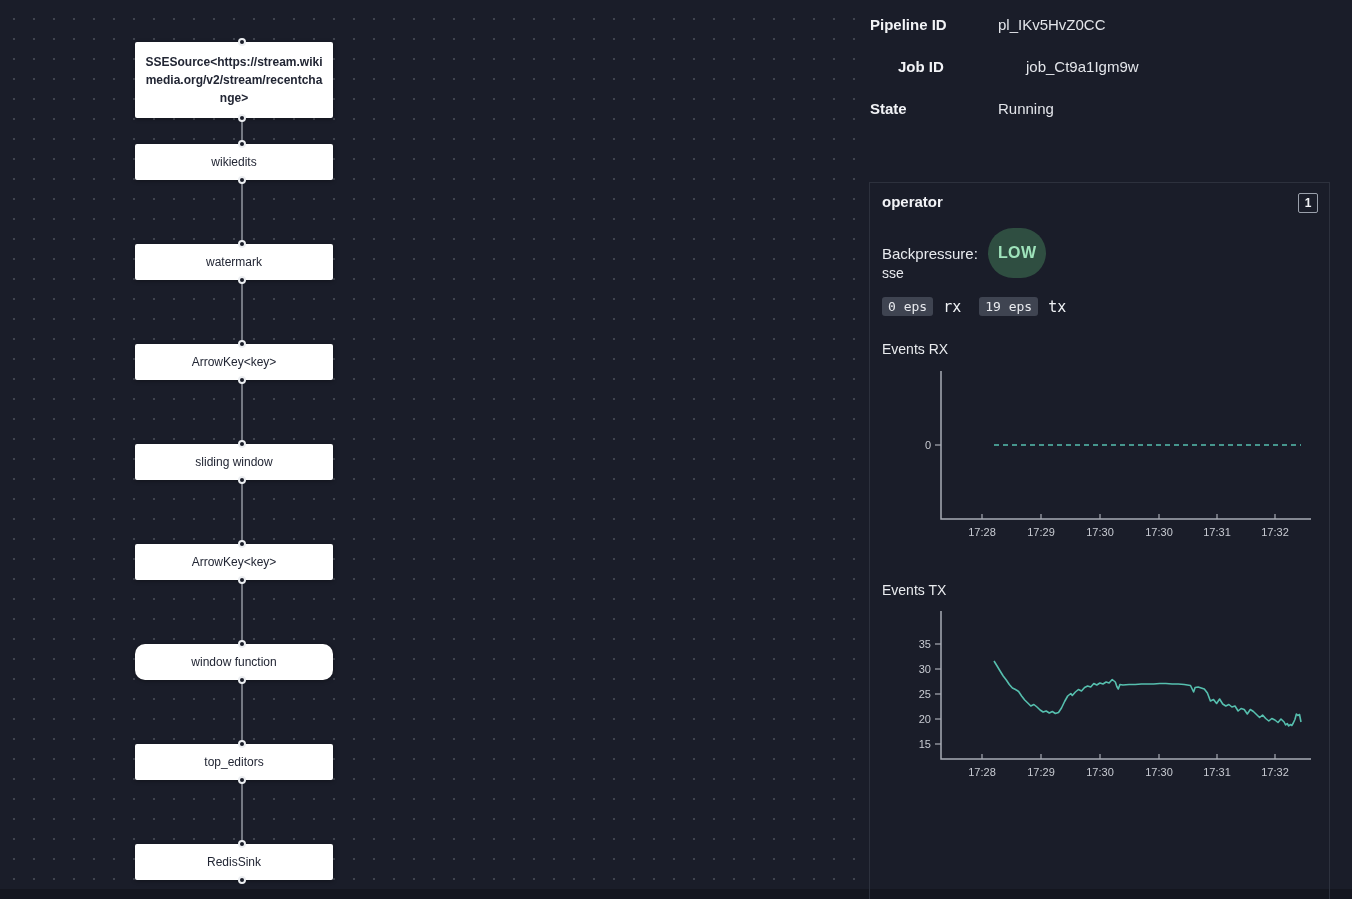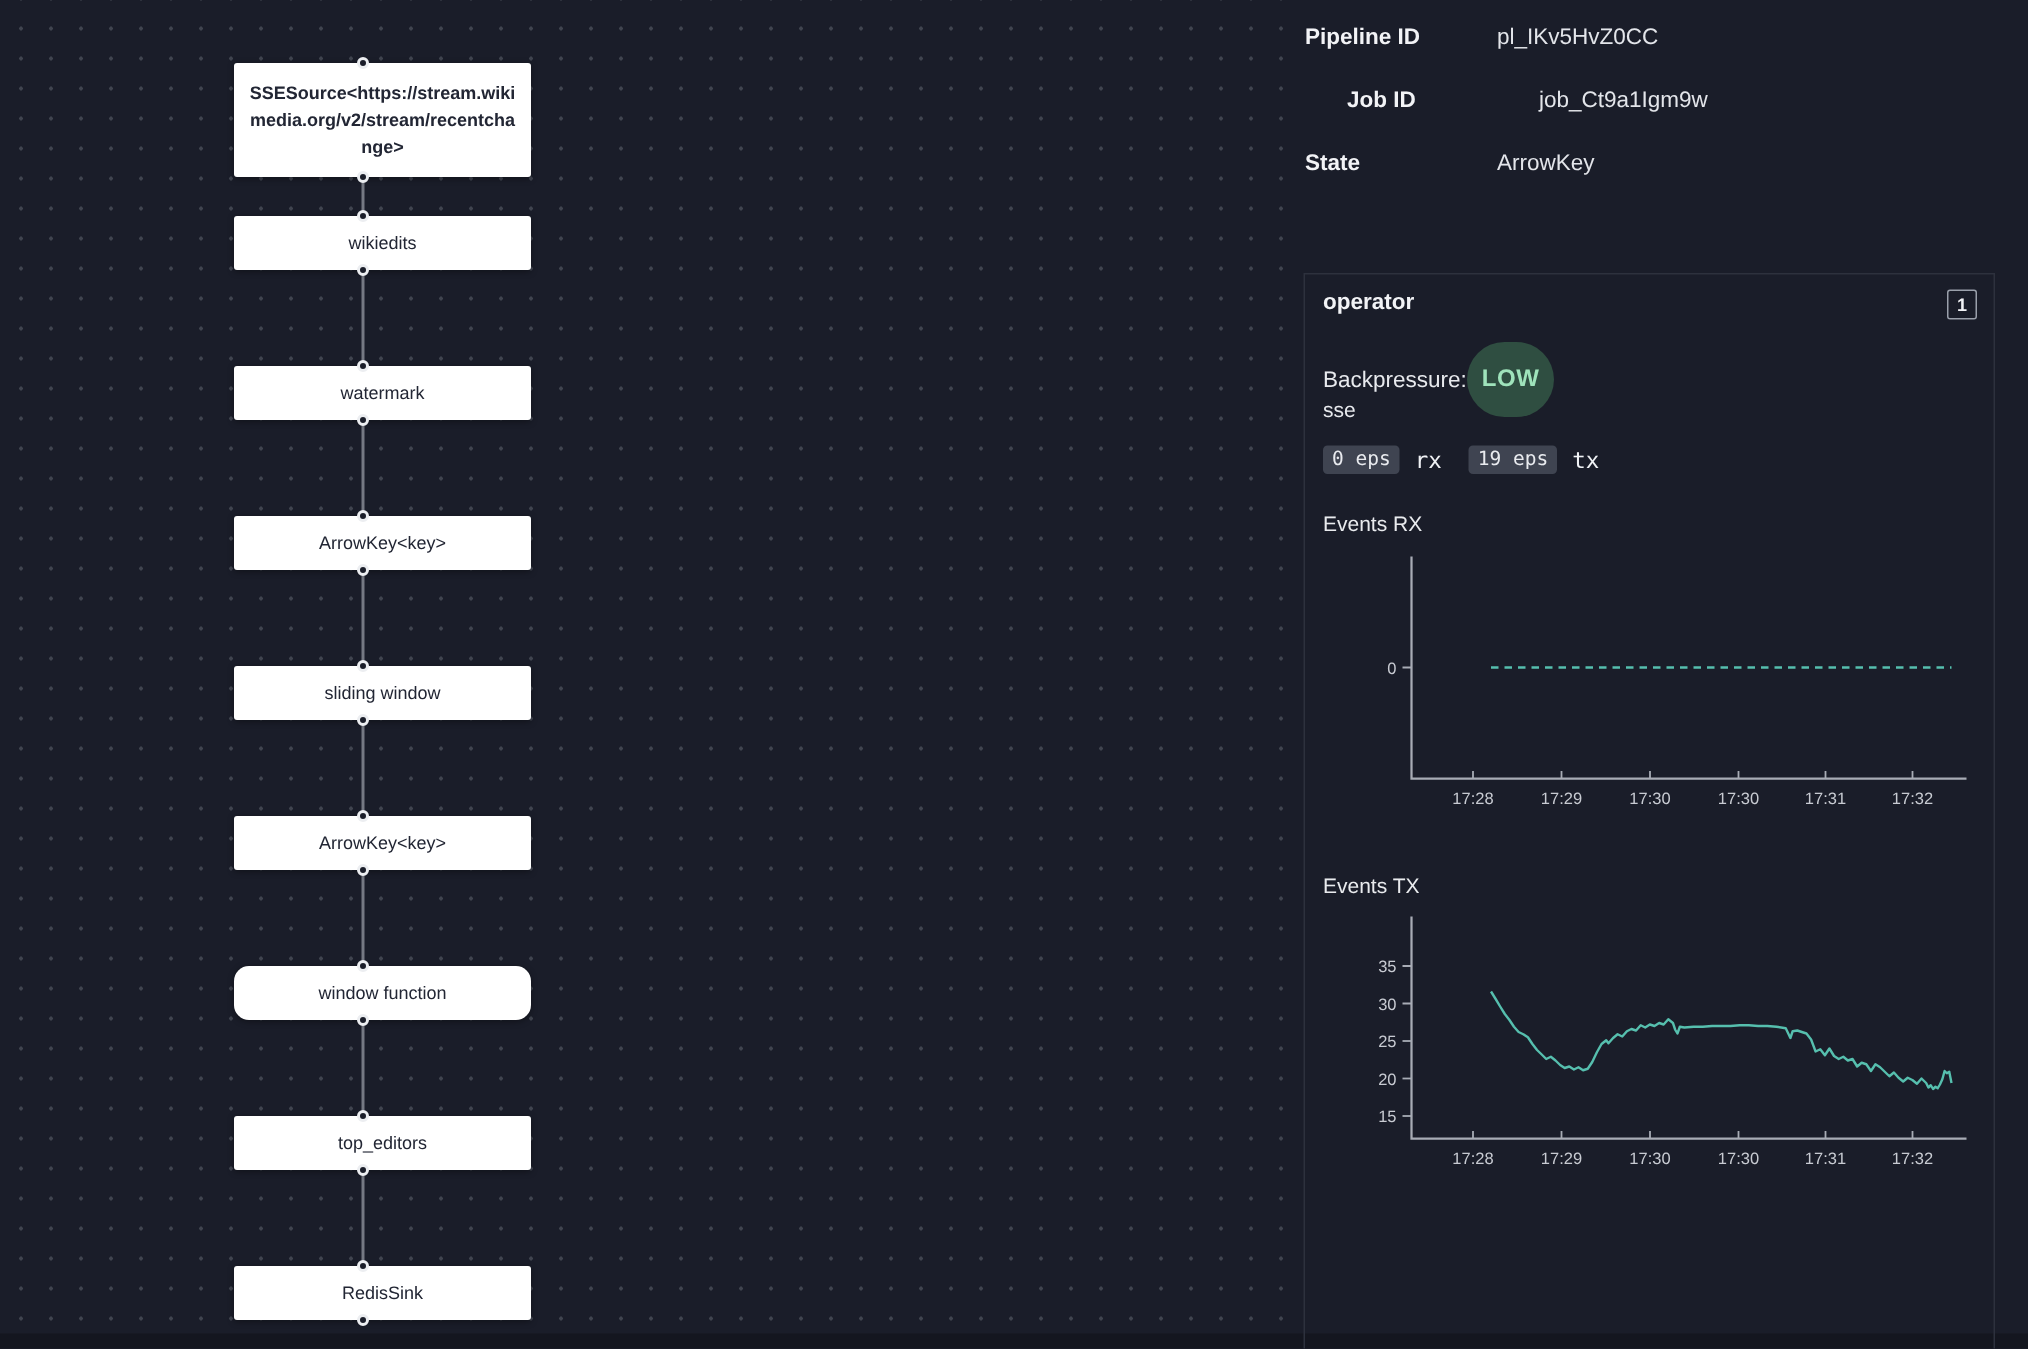--- a/index.html
+++ b/index.html
@@ -19,21 +19,21 @@
     background-position:4px 9px;
   }
   #bottom-strip {
     position:absolute; left:0; bottom:0; width:1352px; height:10px;
     background:#14161f;
   }
   .edge-line {
     position:absolute; width:2px; background:#757983;
   }
   .flow-node {
-    position:absolute; left:156px; width:198px;
+    position:absolute; left:135px; width:198px;
     background:#ffffff; color:#222634;
     border-radius:2px;
     display:flex; align-items:center; justify-content:center;
     text-align:center;
     font-size:12px; font-weight:500;
     padding:4px 10px;
     word-break:break-all;
     line-height:18px;
     box-shadow:0 1px 4px rgba(0,0,0,.35);
     cursor:pointer;
@@ -54,21 +54,21 @@
     border:1px solid #2d313d;
   }
   #op-title { position:absolute; left:12px; top:10px; font-size:15px; font-weight:700; color:#f2f3f6; }
   #op-count {
     position:absolute; right:11px; top:10px; width:20px; height:20px;
     border:1px solid #9aa0ab; color:#f2f3f6;
     font-size:12px; font-weight:700;
     display:flex; align-items:center; justify-content:center;
     border-radius:2px;
   }
-  #bp-row { position:absolute; left:12px; top:45px; display:flex; align-items:center; }
+  #bp-row { position:absolute; left:12px; top:45px; display:flex; align-items:center; gap:10px; }
   #bp-label { font-size:15px; color:#e8eaee; }
   #bp-badge {
     background:#2f4e41; color:#9fe3bb;
     font-size:16px; font-weight:600; letter-spacing:.4px;
     padding:16px 10px; border-radius:999px;
   }
   #op-name { position:absolute; left:12px; top:82px; font-size:14px; color:#e8eaee; }
   #eps-row {
     position:absolute; left:12px; top:114px;
     display:flex; align-items:center; gap:10px;
@@ -142,21 +142,21 @@
   <div class="info-row" style="top:16px;">
     <span class="info-label">Pipeline ID</span>
     <span class="info-value">pl_IKv5HvZ0CC</span>
   </div>
   <div class="info-row" style="top:58px;margin-left:28px;">
     <span class="info-label">Job ID</span>
     <span class="info-value">job_Ct9a1Igm9w</span>
   </div>
   <div class="info-row" style="top:100px;">
     <span class="info-label">State</span>
-    <span class="info-value">ArrowKey</span>
+    <span class="info-value">Running</span>
   </div>
 </div>
 
 <div id="op-panel">
   <div id="op-title">operator</div>
   <div id="op-count">1</div>
 
   <div id="bp-row">
     <span id="bp-label">Backpressure:</span>
     <span id="bp-badge">LOW</span>

